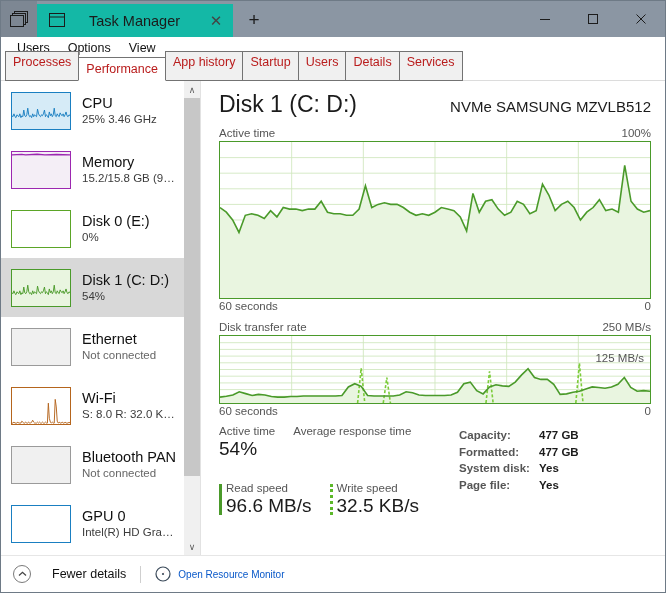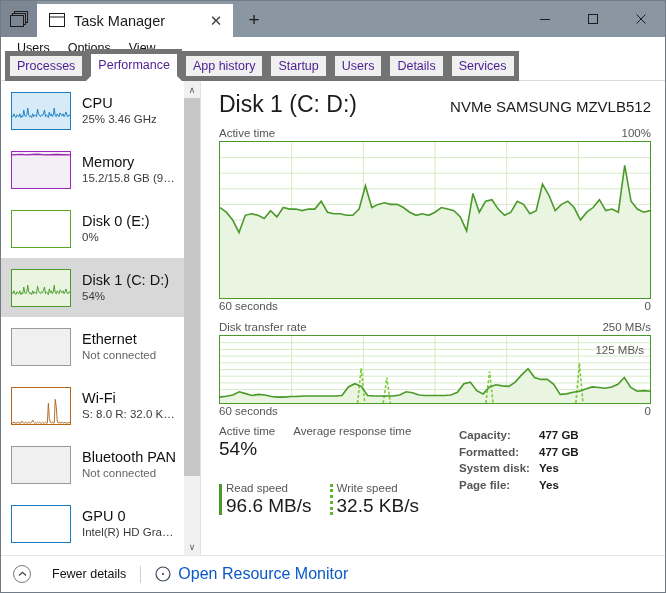--- a/index.html
+++ b/index.html
@@ -20,22 +20,22 @@
   
   .titlebar{
     height:36px;flex:0 0 36px;background:#8b96a3;
     display:flex;align-items:stretch;position:relative;
   }
   .app-glyph{
     width:36px;flex:0 0 36px;background:#7d8793;
     display:flex;align-items:center;justify-content:center;
   }
   .tab{
-    width:196px;flex:0 0 196px;background:#ffffff;
-    display:flex;align-items:center;gap:9px;
+    width:196px;flex:0 0 196px;background:#14b8a6;
+    display:flex;align-items:center;gap:24px;
     padding:0 6px 0 12px;box-sizing:border-box;
     margin-top:3px;
   }
   .tab-icon{flex:0 0 16px;height:16px;display:block;}
   .tab-title{
     flex:1 1 auto;font-size:14.5px;color:#1b1b1b;
     white-space:nowrap;overflow:hidden;text-overflow:ellipsis;
   }
   .tab-close{
     flex:0 0 22px;height:22px;display:flex;align-items:center;justify-content:center;
@@ -63,22 +63,22 @@
 
   
   .tabstrip{
     height:22px;flex:0 0 22px;display:flex;align-items:flex-end;
     padding-left:4px;background:#ffffff;position:relative;
   }
   .tabstrip:after{
     content:"";position:absolute;left:0;right:0;bottom:0;height:1px;background:#dcdcdc;
   }
   .ttab{
-    font-size:12.5px;color:#4c1d95;padding:3px 7px 2px 7px;
-    border:5px solid #737373;background:#f0f0f0;
+    font-size:12.5px;color:#b91c1c;padding:3px 7px 10px 7px;
+    border:1px solid #737373;background:#f0f0f0;
     margin-right:-1px;line-height:15px;white-space:nowrap;position:relative;z-index:1;
   }
   .ttab.active{
     background:#ffffff;border-bottom-color:#ffffff;
     padding-top:4px;padding-bottom:3px;z-index:3;
     margin-top:-2px;
   }
 
   
   .content{flex:1 1 auto;display:flex;min-height:0;position:relative;background:#fff;}
@@ -133,21 +133,21 @@
     border:1px solid #4a9a2a;position:relative;background:#ffffff;overflow:hidden;
   }
   .chart-box.big{height:156px;}
   .chart-box.small{height:67px;}
   .chart-box svg{display:block;width:100%;height:100%;}
   .axis-row{
     display:flex;justify-content:space-between;
     font-size:11.5px;color:#555;margin-top:1px;
   }
   .inner-label{
-    position:absolute;right:6px;top:8px;font-size:11.5px;color:#555;
+    position:absolute;right:6px;top:16px;font-size:11.5px;color:#555;
     pointer-events:none;
   }
 
   
   .stats{display:flex;margin-top:8px;}
   .stats-left{flex:0 0 232px;}
   .stats-right{flex:1 1 auto;padding-left:8px;padding-top:2px;font-weight:bold;}
   .stat-grid{display:flex;gap:18px;}
   .stat{min-width:0;}
   .stat-cap{font-size:11.5px;color:#555;white-space:nowrap;}
@@ -168,21 +168,21 @@
   .statusbar{
     height:36px;flex:0 0 36px;display:flex;align-items:center;
     gap:8px;padding-left:12px;border-top:1px solid #e6e6e6;background:#fff;
   }
   .fewer{display:flex;align-items:center;gap:21px;font-size:12.5px;color:#111;}
   .circ{
     width:16px;height:16px;border:1px solid #7a7a7a;border-radius:50%;
     display:flex;align-items:center;justify-content:center;color:#444;font-size:8px;
   }
   .sep{width:1px;height:17px;background:#cfcfcf;margin:0 6px;}
-  .resmon{display:flex;align-items:center;gap:7px;font-size:16px;color:#0a59c9;}
+  .resmon{display:flex;align-items:center;gap:7px;font-size:10px;color:#0a59c9;}
   .resmon-icon{width:16px;height:16px;display:block;}
 </style>
 </head>
 <body>
 
 <div class="window">
 
   <div class="titlebar">
     <div class="app-glyph">
       <svg width="19" height="17" viewBox="0 0 19 17" aria-hidden="true">

